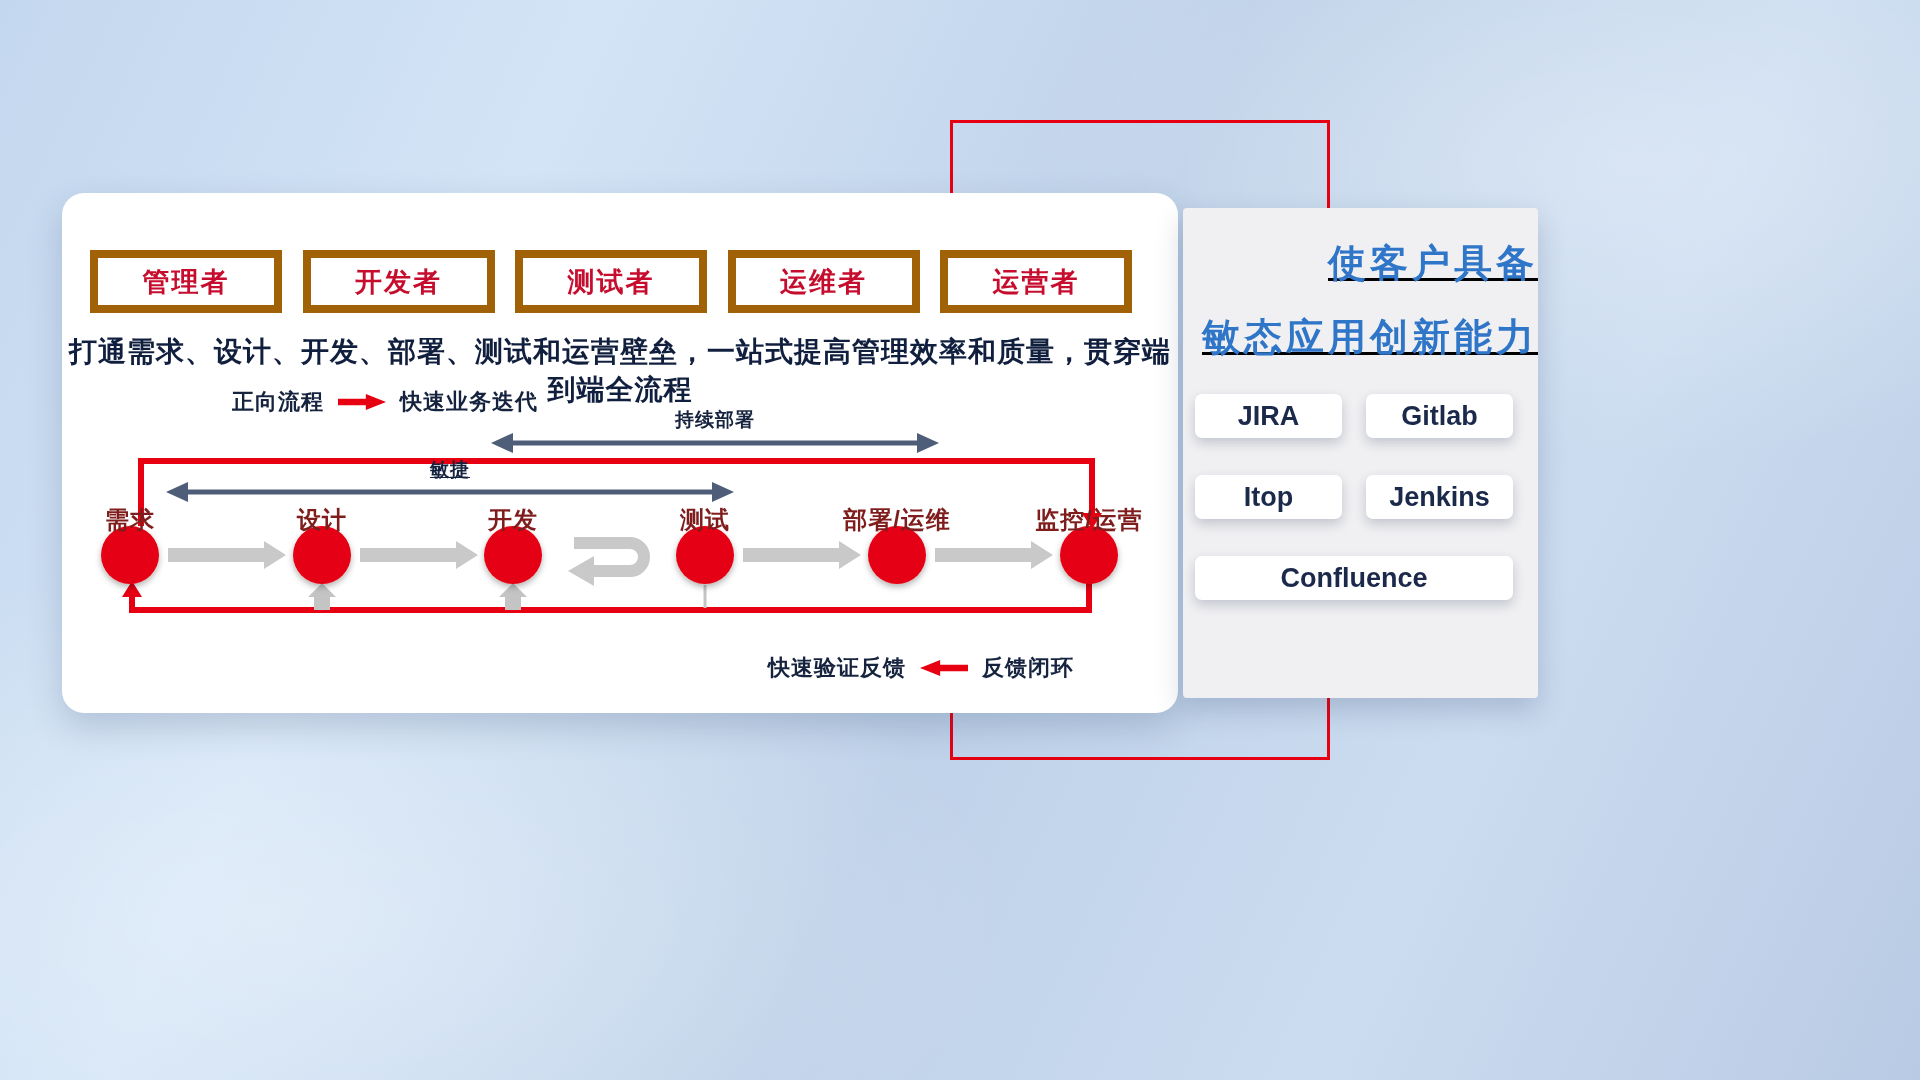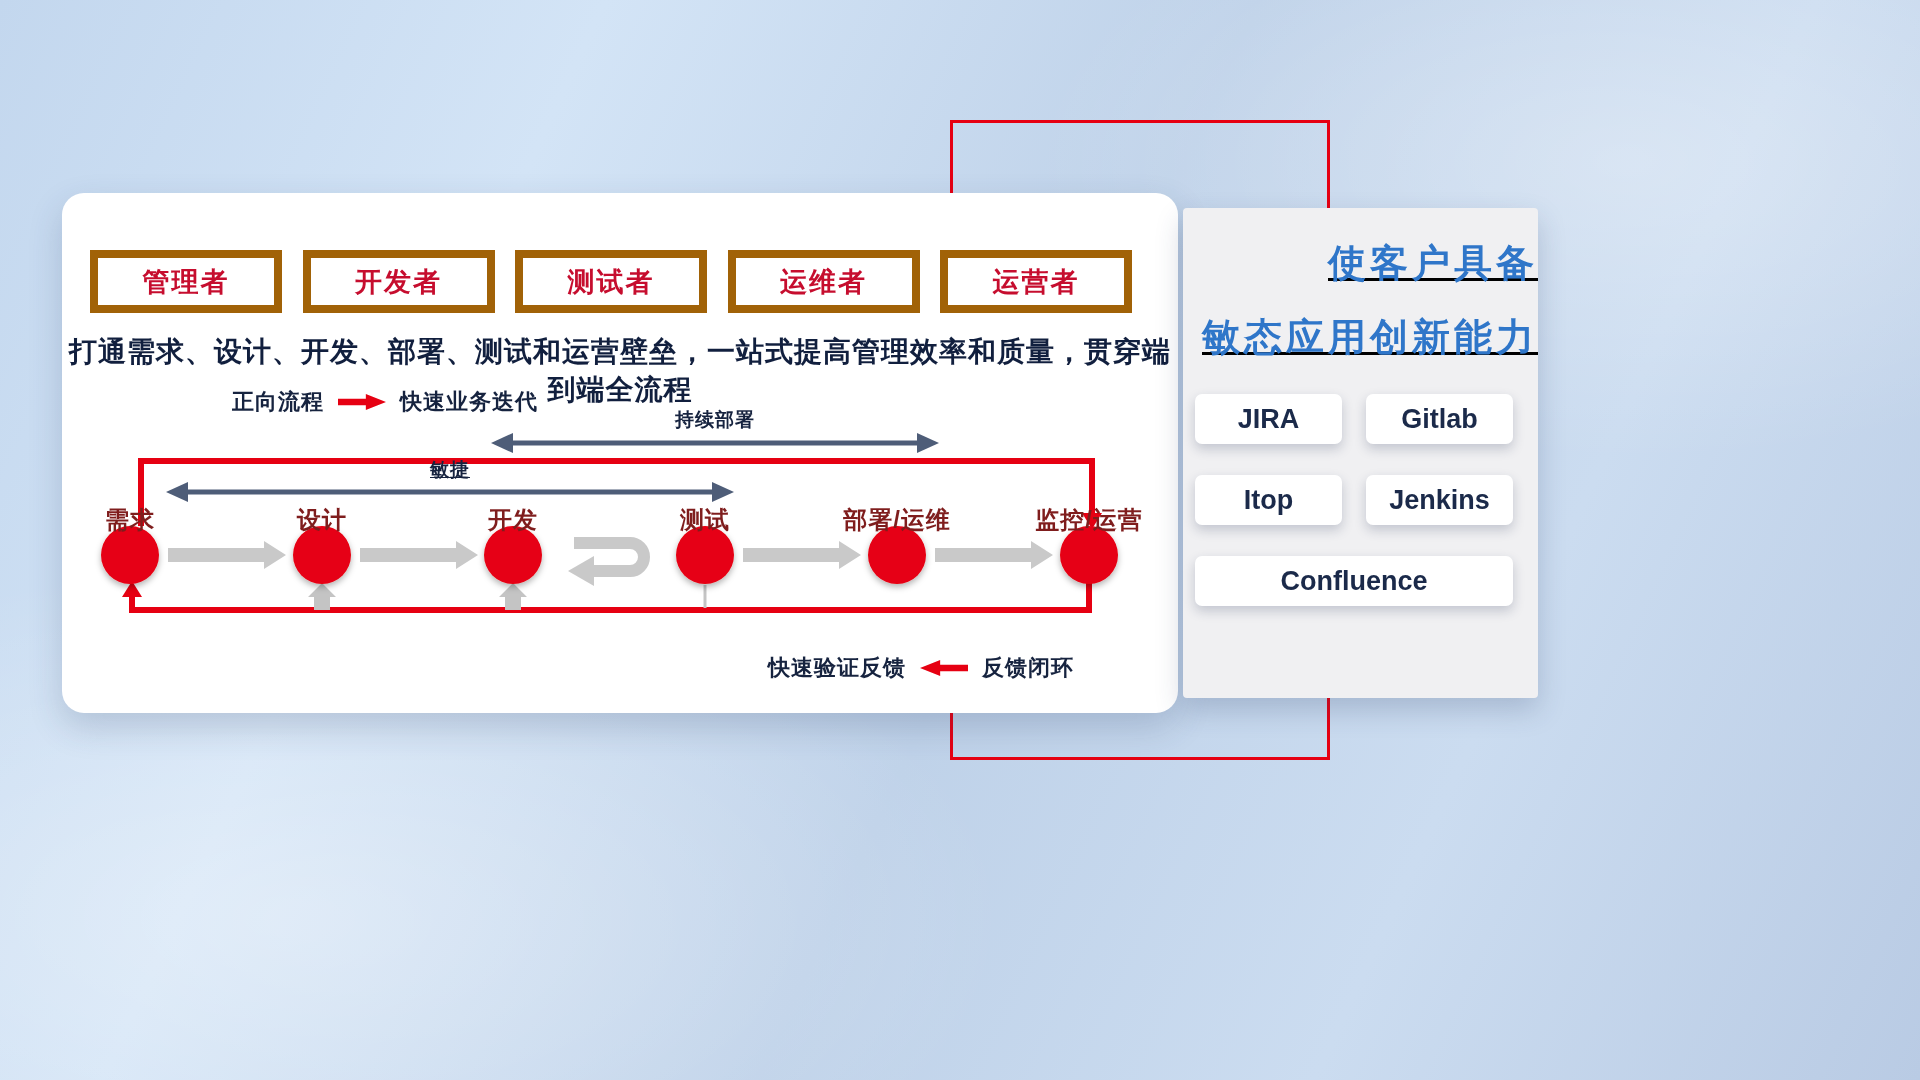--- a/index.html
+++ b/index.html
@@ -72,21 +72,21 @@
   .right-panel {
     position: absolute; left: 1183px; top: 208px; width: 355px; height: 490px;
     background: #f0f0f2; border-radius: 4px; z-index: 3;
     box-shadow: 0 12px 28px rgba(40, 60, 100, 0.22);
   }
   .panel-title { padding-top: 18px; text-align: right; text-decoration: underline; }
   .panel-title .line {
     color: #2f76c9; font-size: 38px; font-weight: 700; letter-spacing: 4px; line-height: 74px;
   }
   .tool-box {
-    position: absolute; height: 50px; background: #ffffff; border-radius: 7px;
+    position: absolute; height: 44px; background: #ffffff; border-radius: 7px;
     display: flex; align-items: center; justify-content: center;
     color: #1b2a4a; font-size: 27px; font-weight: 700;
     box-shadow: 0 5px 12px rgba(30, 45, 80, 0.22);
   }
   .tool-jira       { left: 12px;  top: 186px; width: 147px; }
   .tool-gitlab     { left: 183px; top: 186px; width: 147px; }
   .tool-itop       { left: 12px;  top: 267px; width: 147px; }
   .tool-jenkins    { left: 183px; top: 267px; width: 147px; }
   .tool-confluence { left: 12px;  top: 348px; width: 318px; }
 </style>

